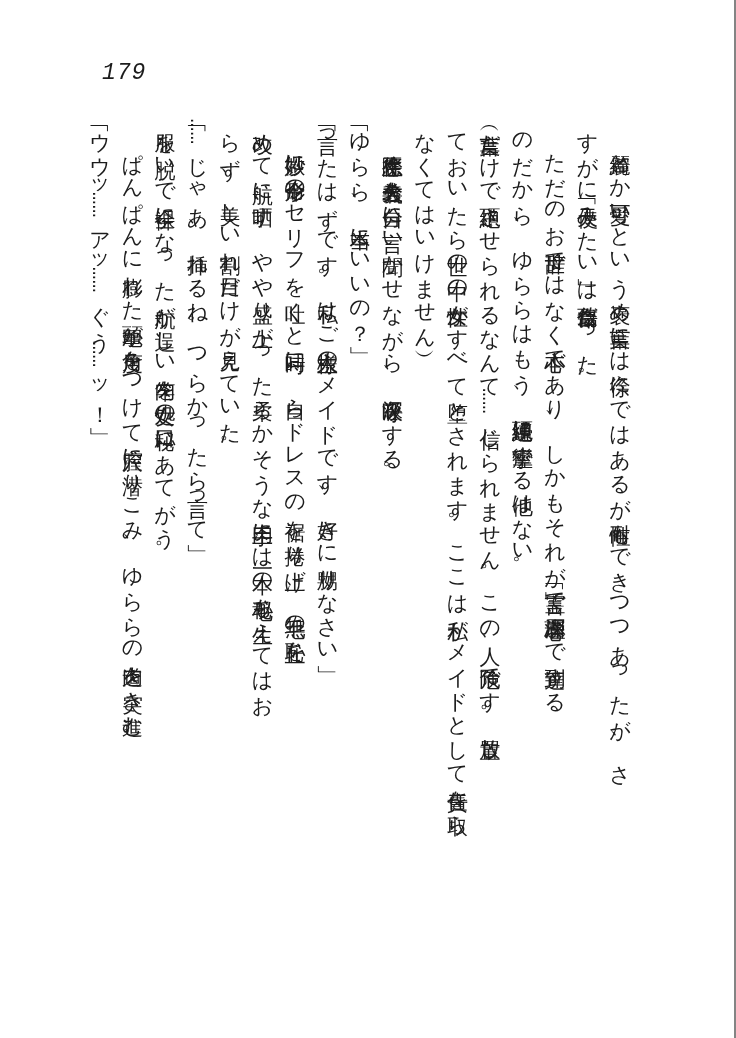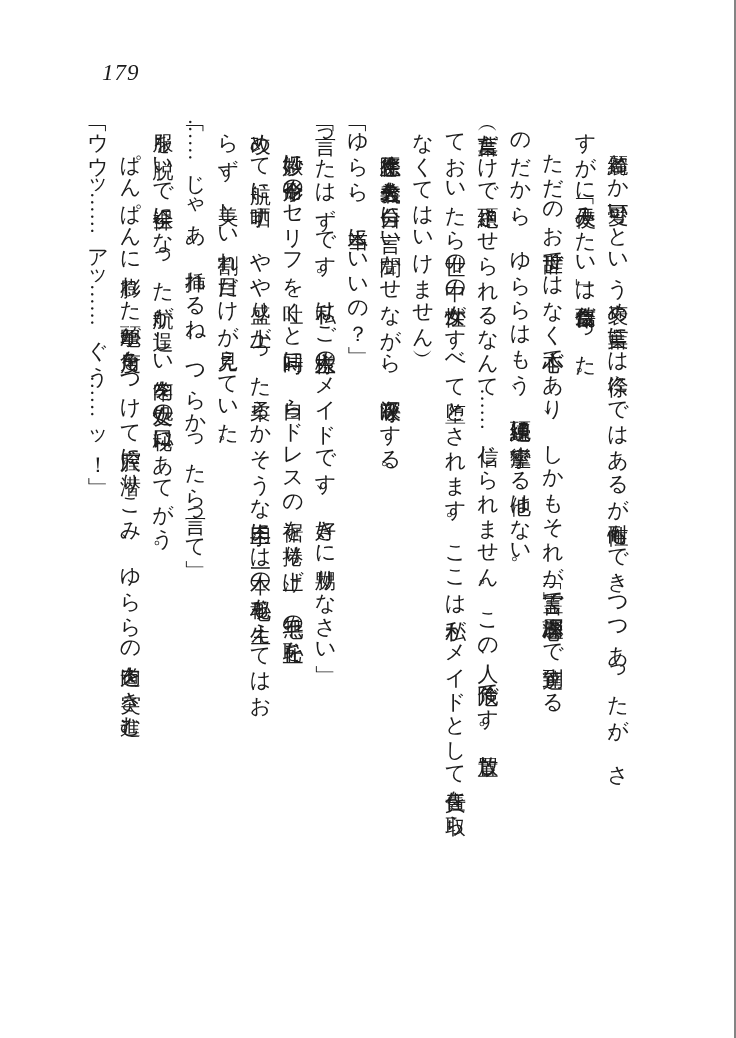--- a/index.html
+++ b/index.html
@@ -6,21 +6,21 @@
     margin: 0;
     padding: 0;
     background: #ffffff;
   }
   .page {
     position: relative;
     width: 736px;
     height: 1038px;
     background: #ffffff;
     overflow: hidden;
-    font-family: Liberation Serif, serif;
+    font-family: Liberation Mono, monospace;
     color: #1c1c1c;
   }
   .page-edge-line {
     position: absolute;
     top: 0;
     right: 0;
     width: 2px;
     height: 100%;
     background: #848484;
   }

